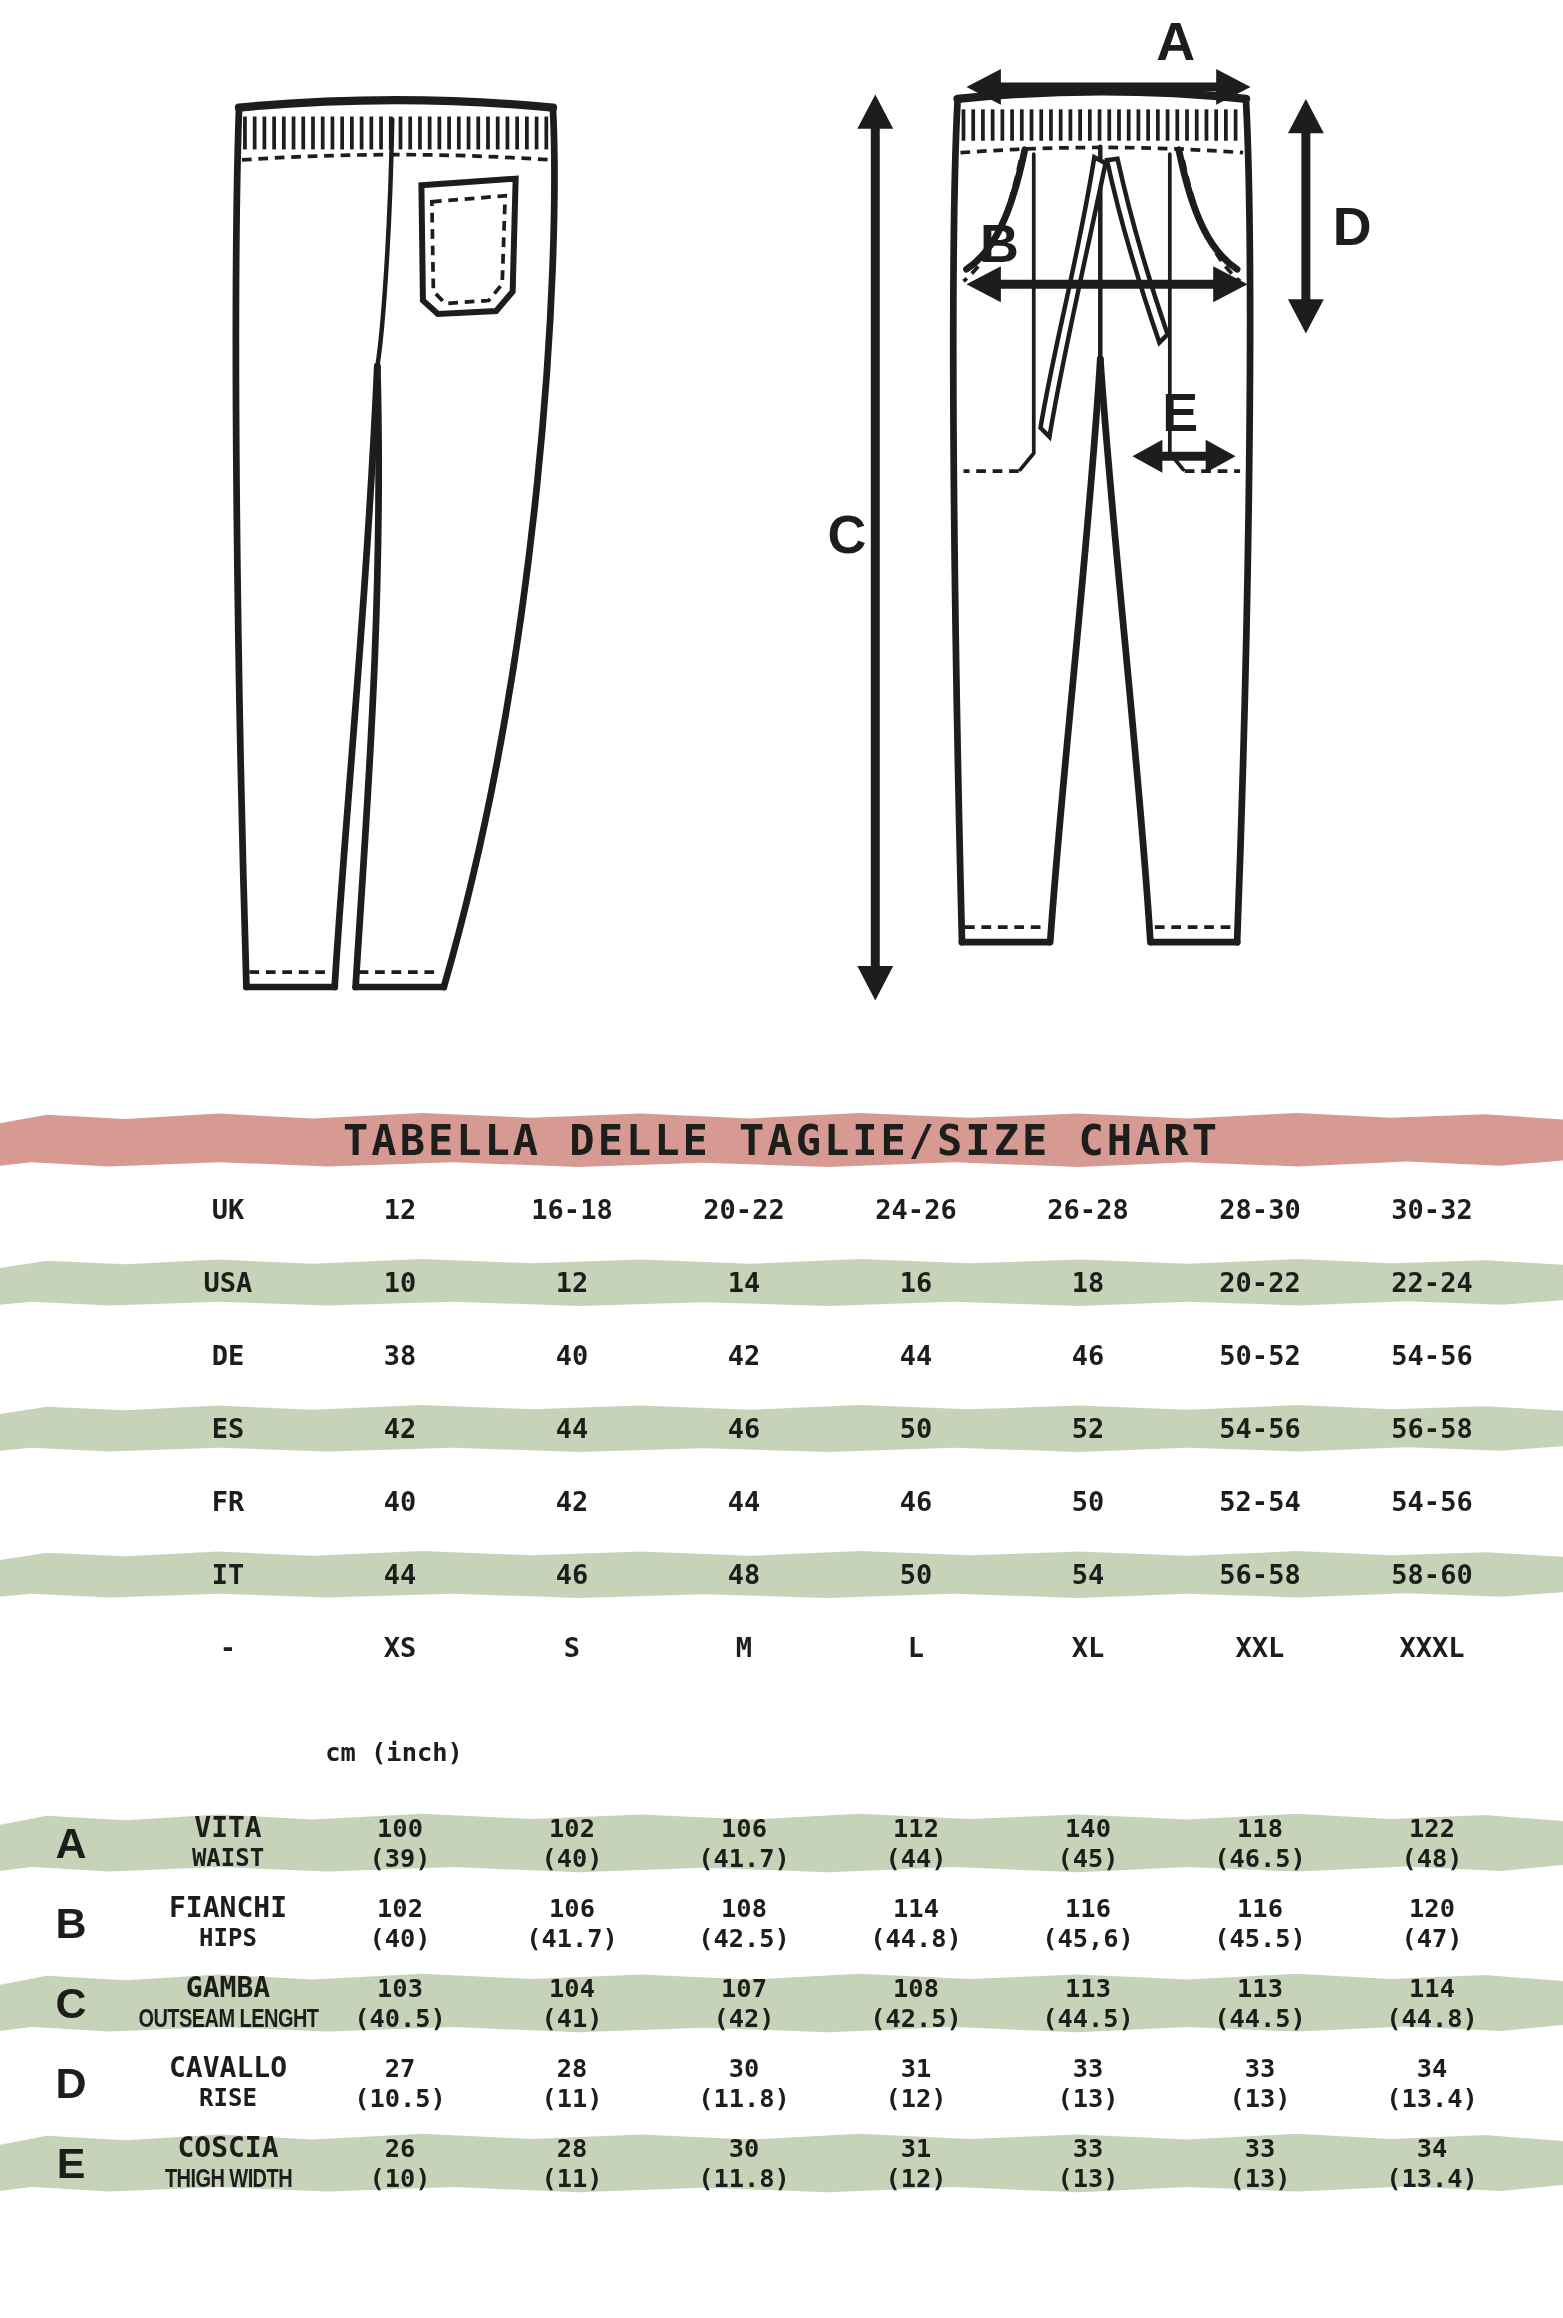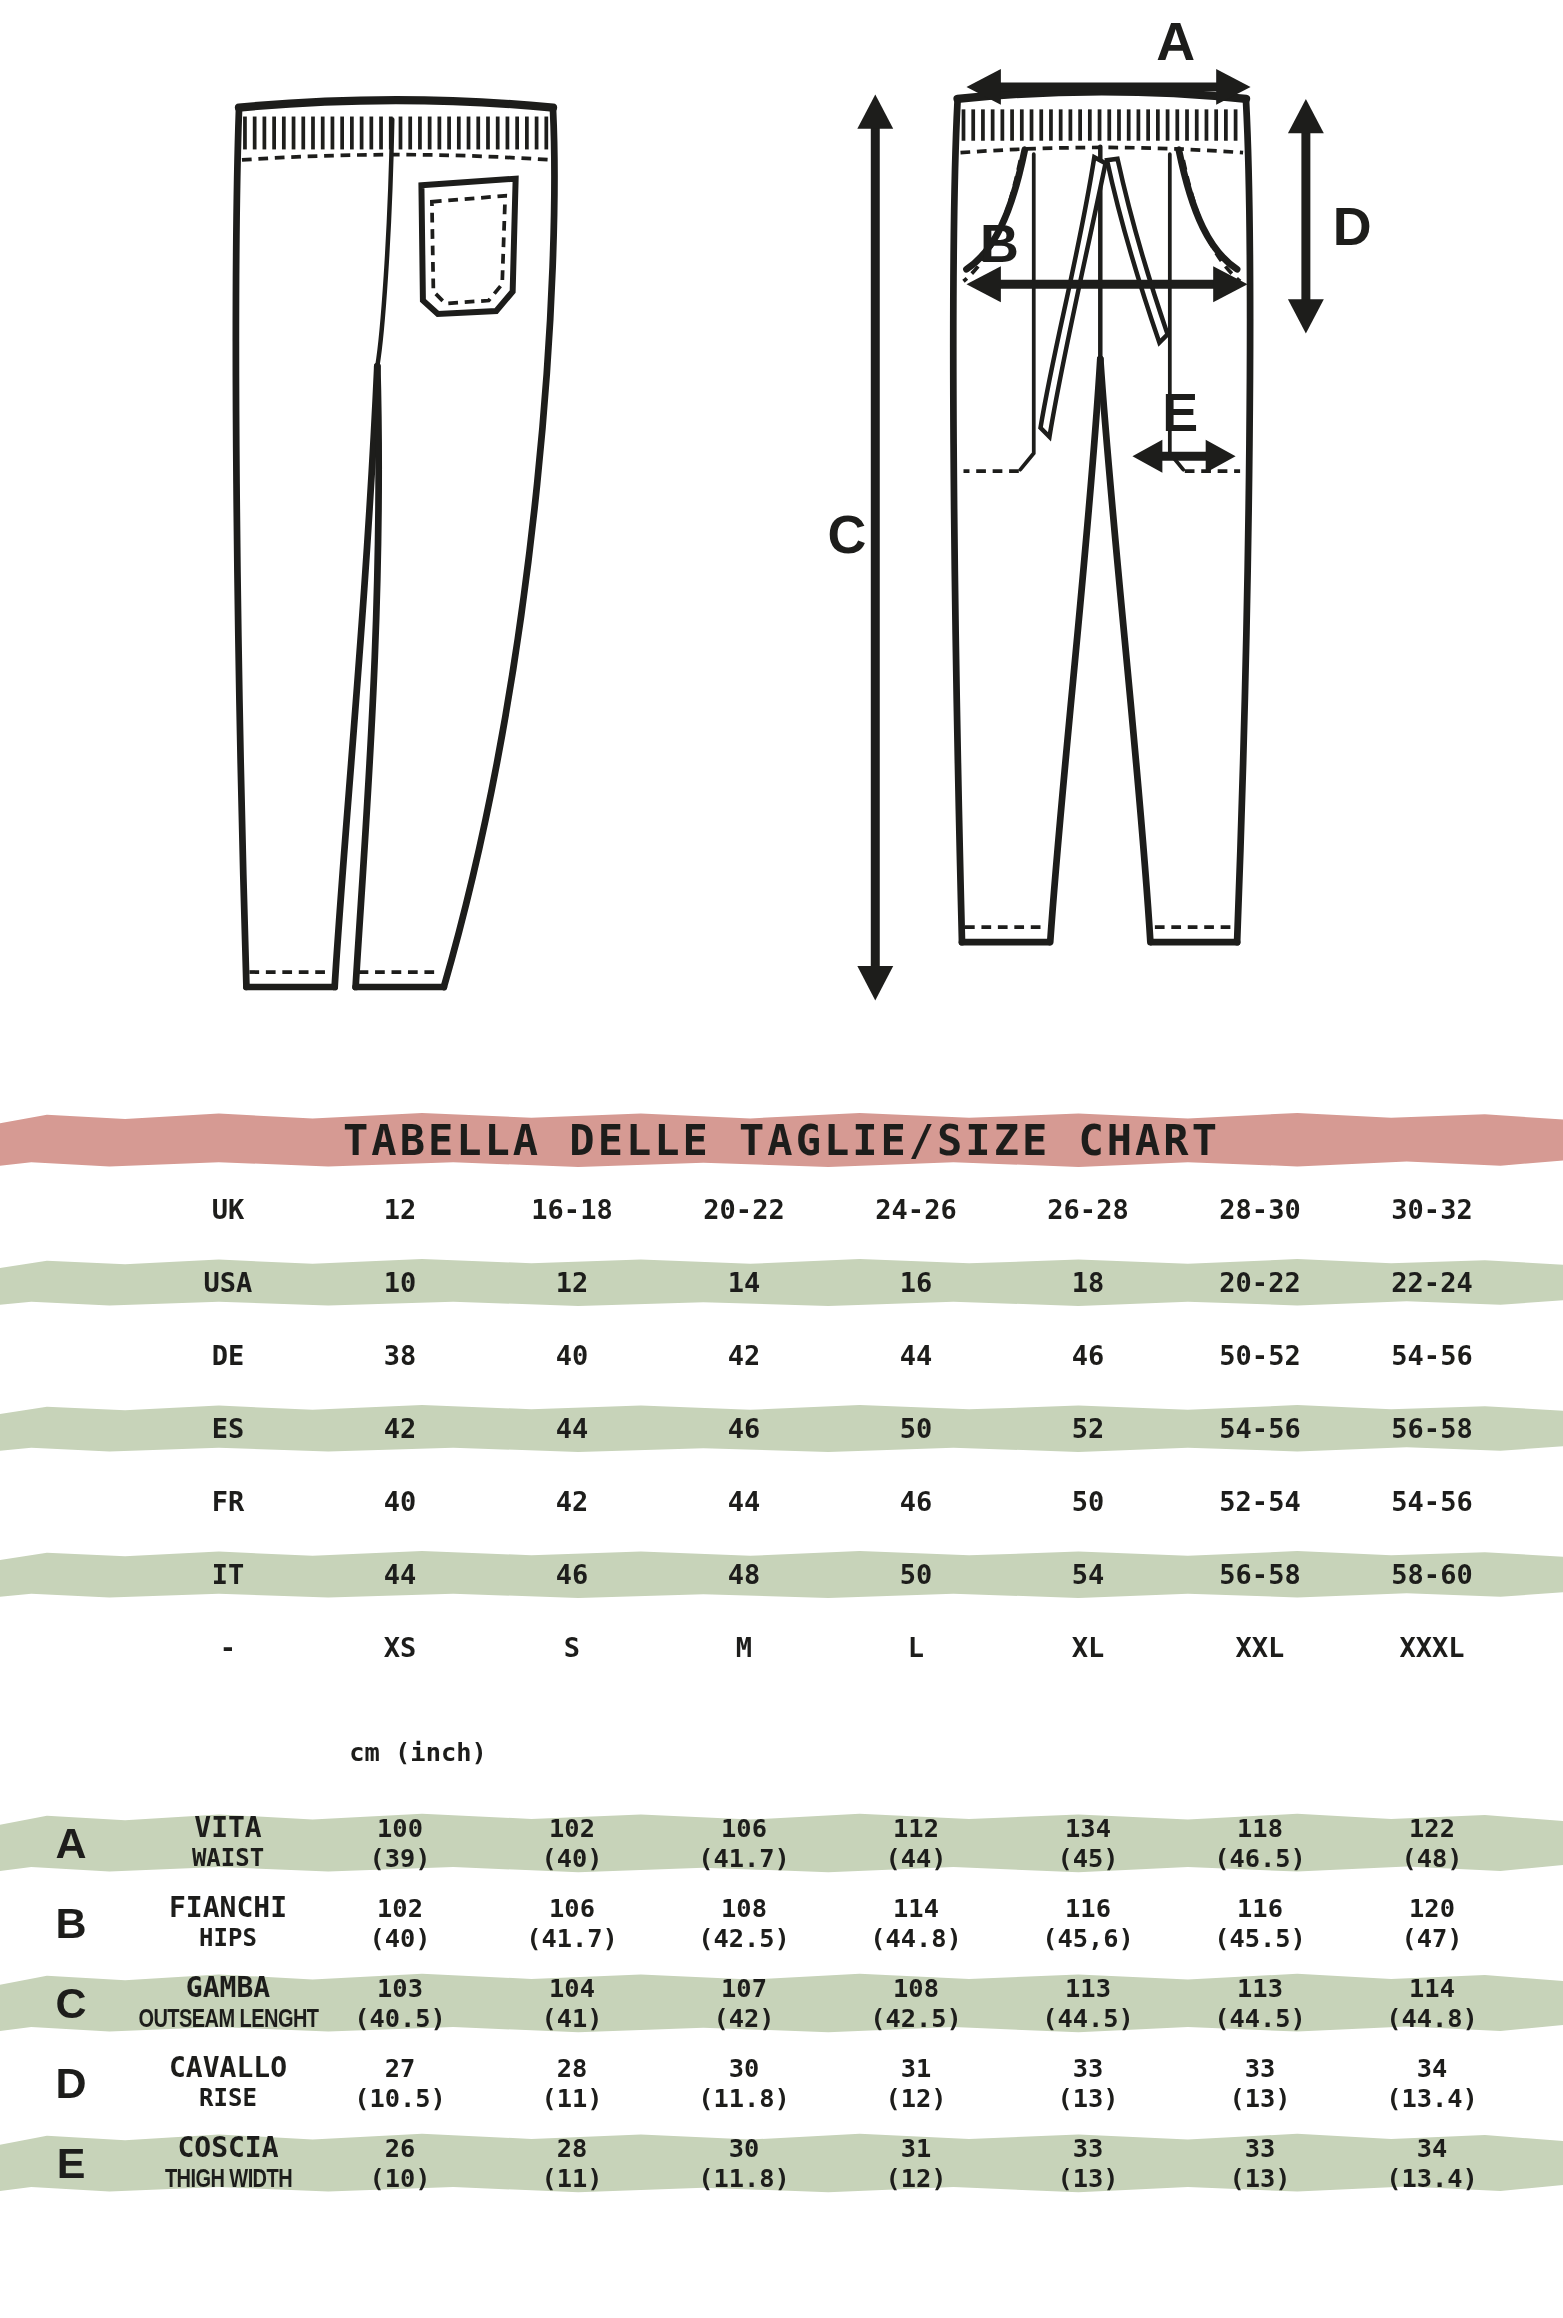--- a/index.html
+++ b/index.html
@@ -47,21 +47,21 @@
   .measure-row .stripe{top:7.5px;bottom:7.5px;}
   .row.striped .stripe{display:block;}
   .cell{position:relative;z-index:1;display:flex;flex-direction:column;align-items:center;justify-content:center;text-align:center;font-weight:700;}
   .size-row .cell{font-size:27px;}
   .letter{font-family:"Liberation Sans",sans-serif;font-size:43px;font-weight:700;}
   .name .it{font-size:28px;line-height:30px;}
   .name .en{font-size:24px;line-height:30px;}
   .name .en.cond{font-family:"Liberation Sans",sans-serif;font-size:25px;letter-spacing:-0.7px;transform:scaleX(.8);white-space:nowrap;}
   .two div{font-size:25.4px;line-height:30px;}
   .units{
-    position:absolute;left:332px;top:1737px;width:172px;text-align:center;
+    position:absolute;left:308px;top:1737px;width:172px;text-align:center;
     font:700 25.4px "DejaVu Sans Mono",monospace;color:var(--ink);
   }
 </style>
 </head>
 <body>
 
 <div id="page">
 
   <svg id="back-svg" width="344" height="935" viewBox="0 0 460 1250" xmlns="http://www.w3.org/2000/svg">
     <g>
@@ -347,21 +347,21 @@
         </div>
         <div class="cell two">
           <div>106</div>
           <div>(41.7)</div>
         </div>
         <div class="cell two">
           <div>112</div>
           <div>(44)</div>
         </div>
         <div class="cell two">
-          <div>134</div>
+          <div>140</div>
           <div>(45)</div>
         </div>
         <div class="cell two">
           <div>118</div>
           <div>(46.5)</div>
         </div>
         <div class="cell two">
           <div>122</div>
           <div>(48)</div>
         </div>

